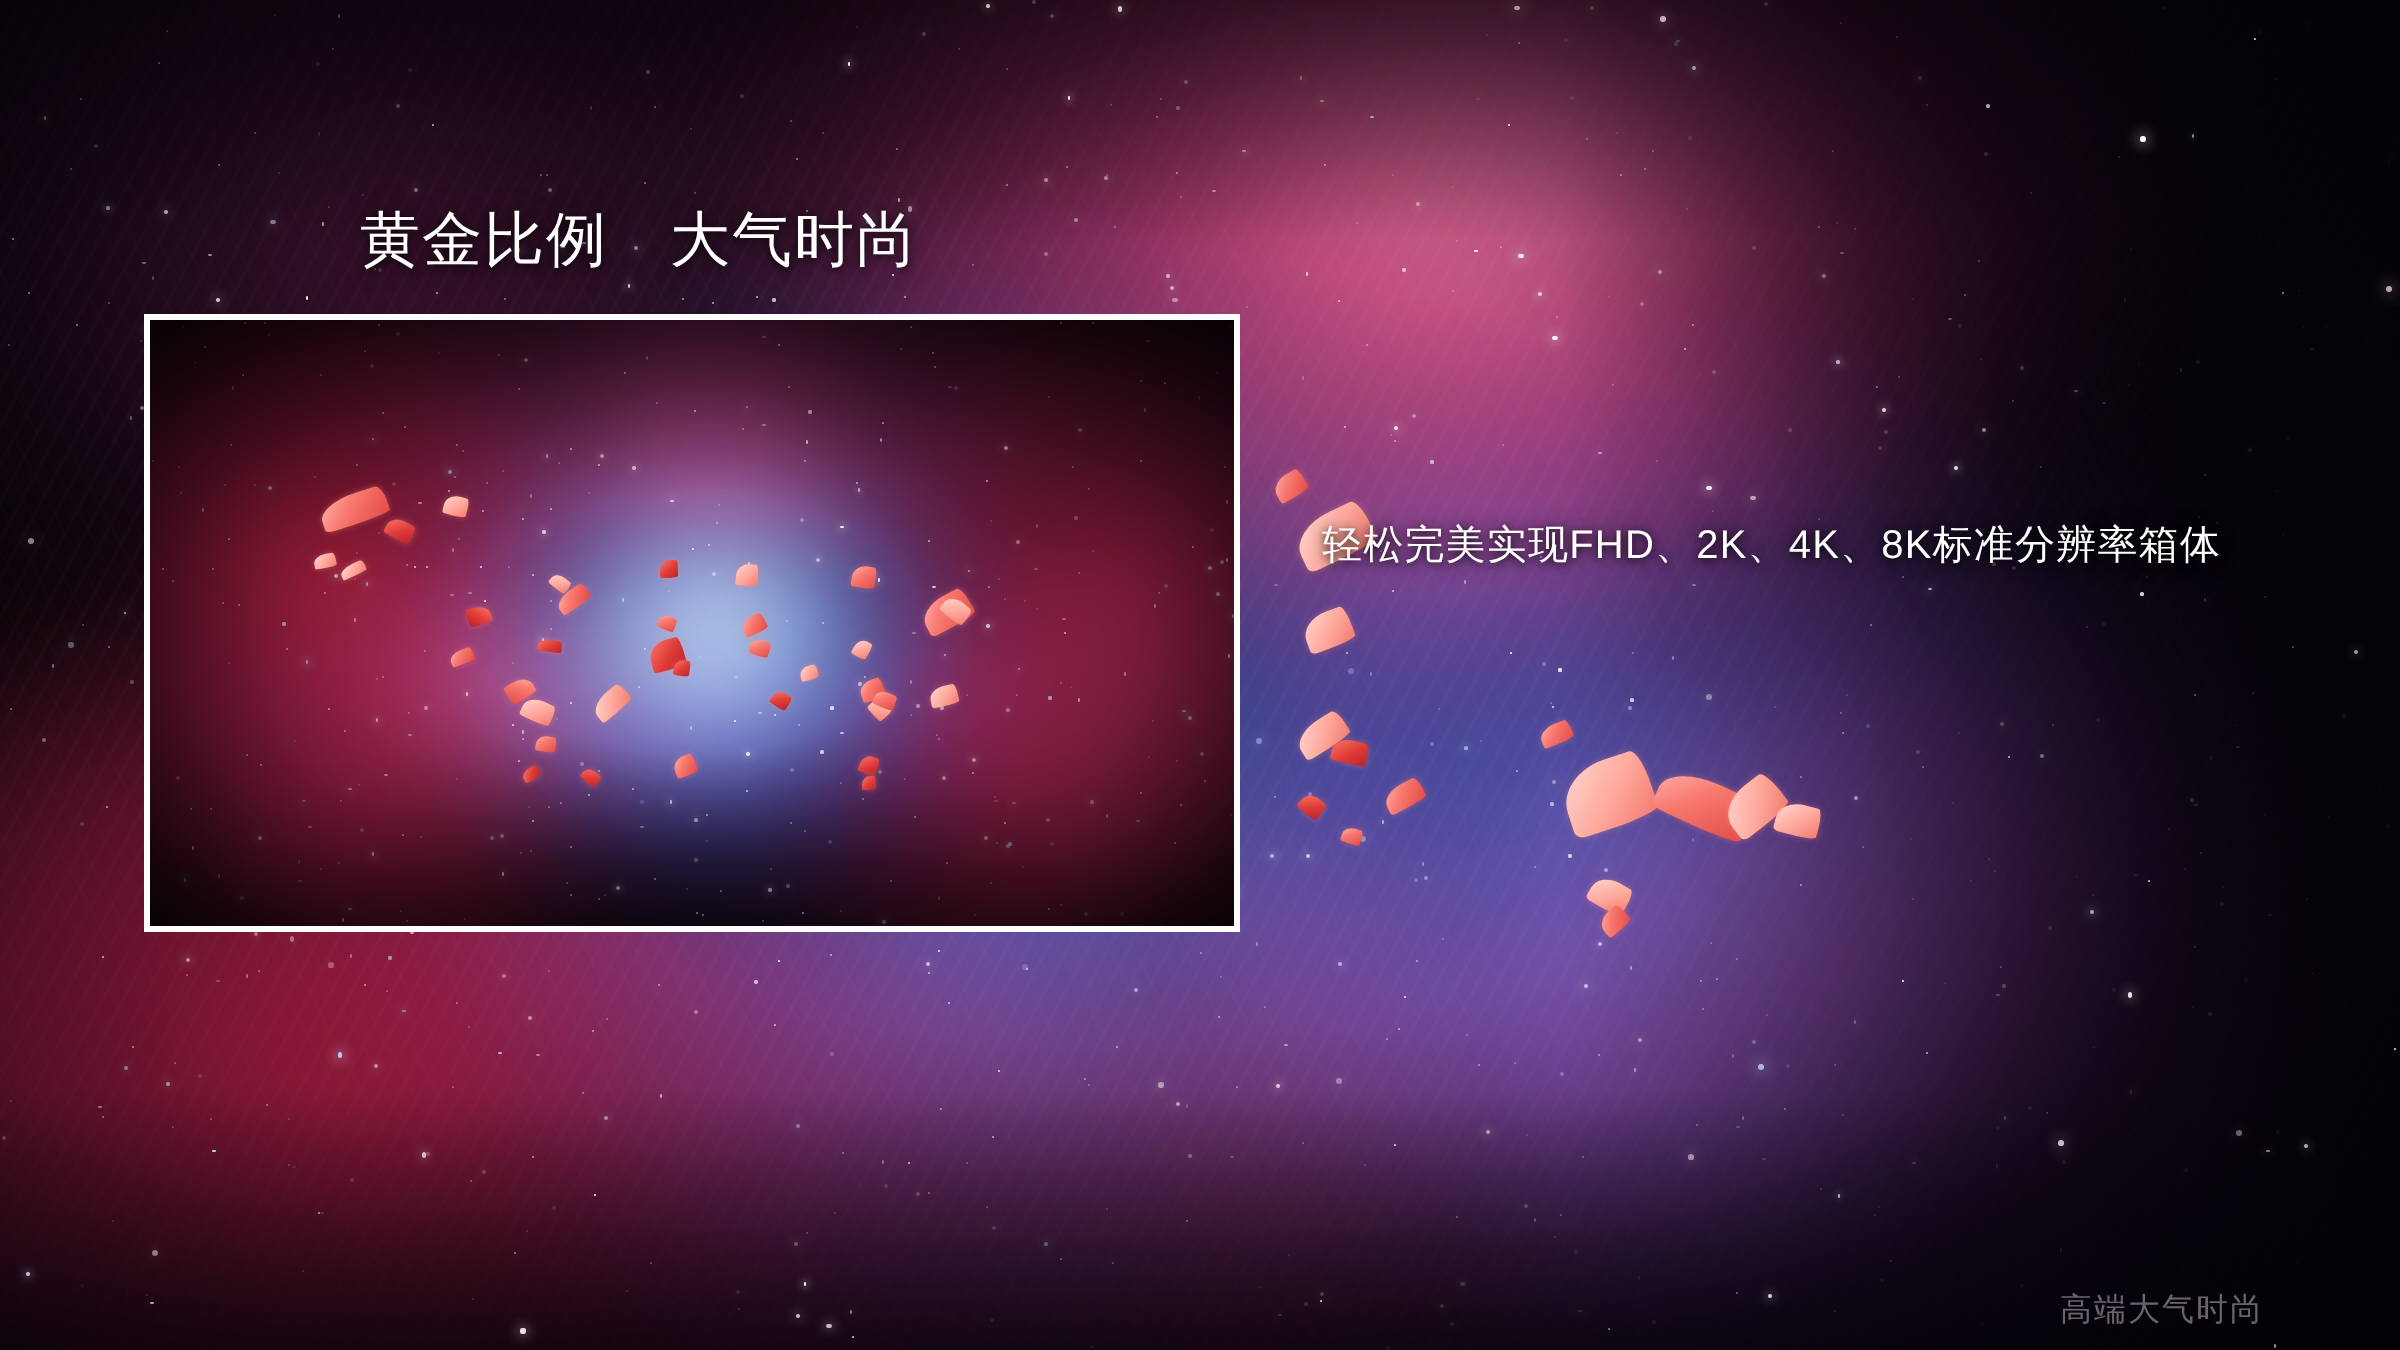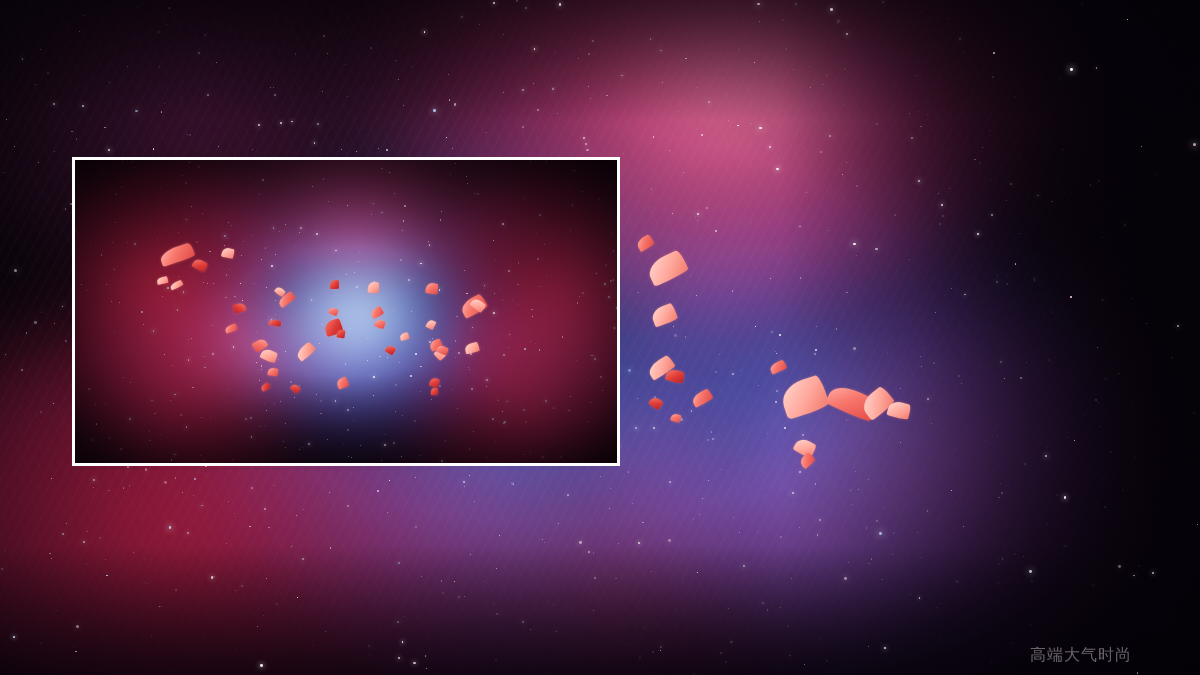--- a/index.html
+++ b/index.html
@@ -1334,19 +1334,21 @@
           <span class="petal deep" style="left:356px;top:228px;width:7px;height:7px;transform:rotate(0deg)"></span>
           <span class="petal pale" style="left:360px;top:190px;width:10px;height:9px;transform:rotate(50deg)"></span>
           <span class="petal" style="left:386px;top:138px;width:25px;height:16px;transform:rotate(-28deg)"></span>
           <span class="petal pale" style="left:390px;top:183px;width:14px;height:10px;transform:rotate(-12deg)"></span>
           <span class="petal" style="left:362px;top:186px;width:11px;height:8px;transform:rotate(25deg)"></span>
           <span class="petal pale" style="left:396px;top:140px;width:14px;height:10px;transform:rotate(40deg)"></span>
         </div>
     </div>
   </div>
 
+  <div id="title">黄金比例　大气时尚</div>
 
   <div id="bodytext">
+    <div class="line">轻松完美实现FHD、2K、4K、8K标准分辨率箱体</div>
   </div>
 
   <div id="watermark">高端大气时尚</div>
 
 </div>
 
 </body></html>

